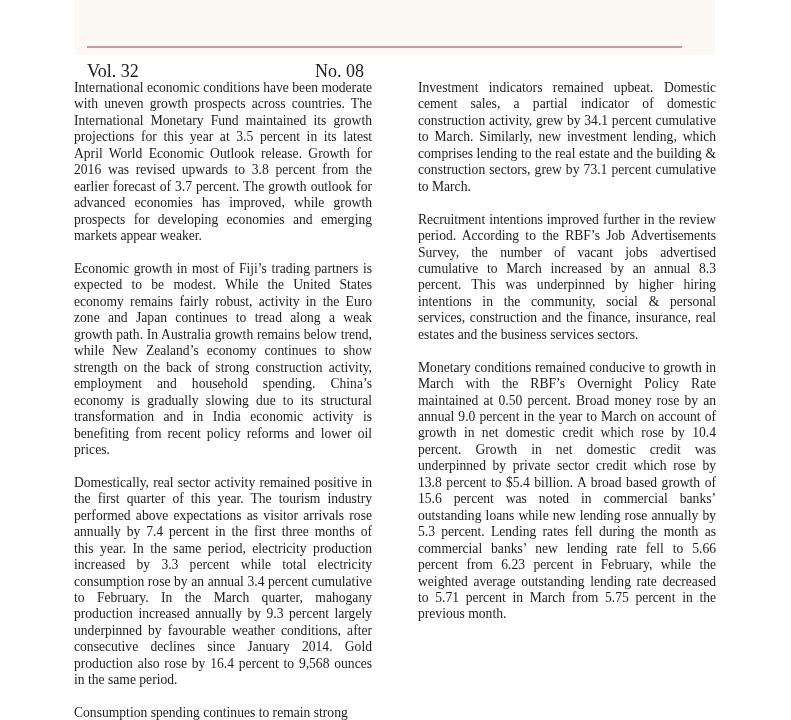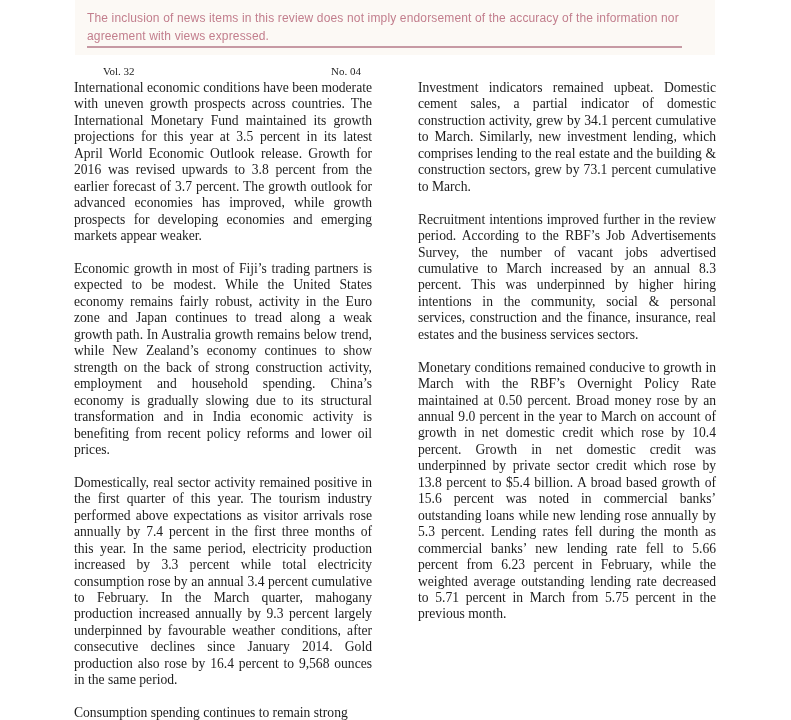--- a/index.html
+++ b/index.html
@@ -41,23 +41,22 @@
       width: 595px;
       height: 2px;
       background: #c79aa4;
     }
     .masthead {
       position: absolute;
       top: 62px;
       left: 87px;
       width: 594px;
       height: 18px;
-      font-size: 11px;
+      font-size: 18px;
       line-height: 18px;
-      margin-left: 16px;
     }
     .masthead .vol { position: absolute; left: 0; top: 0; }
     .masthead .no { position: absolute; left: 228px; top: 0; }
     .masthead .month { position: absolute; right: 0; top: 0; }
 
     .column {
       position: absolute;
       top: 80px;
       width: 298px;
       font-size: 13.6px;
@@ -68,27 +67,26 @@
     .col-left { left: 74px; }
     .col-right { left: 418px; }
     .para {
       margin: 0 0 16.45px 0;
     }
   </style>
 </head>
 <body>
 
 <div class="disclaimer">
-  <div class="disclaimer-text">The inclusion of news items in this review does not imply endorsement of the accuracy of the information nor agreement with views expressed.</div>
   <div class="disclaimer-rule"></div>
 </div>
 
 <div class="masthead">
   <span class="vol">Vol. 32</span>
-  <span class="no">No. 04</span>
+  <span class="no">No. 08</span>
 </div>
 
 <div class="column col-left">
   <p class="para">International economic conditions have been moderate with uneven growth prospects across countries. The International Monetary Fund maintained its growth projections for this year at 3.5 percent in its latest April World Economic Outlook release. Growth for 2016 was revised upwards to 3.8 percent from the earlier forecast of 3.7 percent. The growth outlook for advanced economies has improved, while growth prospects for developing economies and emerging markets appear weaker.</p>
   <p class="para">Economic growth in most of Fiji’s trading partners is expected to be modest. While the United States economy remains fairly robust, activity in the Euro zone and Japan continues to tread along a weak growth path. In Australia growth remains below trend, while New Zealand’s economy continues to show strength on the back of strong construction activity, employment and household spending. China’s economy is gradually slowing due to its structural transformation and in India economic activity is benefiting from recent policy reforms and lower oil prices.</p>
   <p class="para">Domestically, real sector activity remained positive in the first quarter of this year. The tourism industry performed above expectations as visitor arrivals rose annually by 7.4 percent in the first three months of this year. In the same period, electricity production increased by 3.3 percent while total electricity consumption rose by an annual 3.4 percent cumulative to February. In the March quarter, mahogany production increased annually by 9.3 percent largely underpinned by favourable weather conditions, after consecutive declines since January 2014. Gold production also rose by 16.4 percent to 9,568 ounces in the same period.</p>
   <p class="para">Consumption spending continues to remain strong</p>
 </div>
 
 <div class="column col-right">

